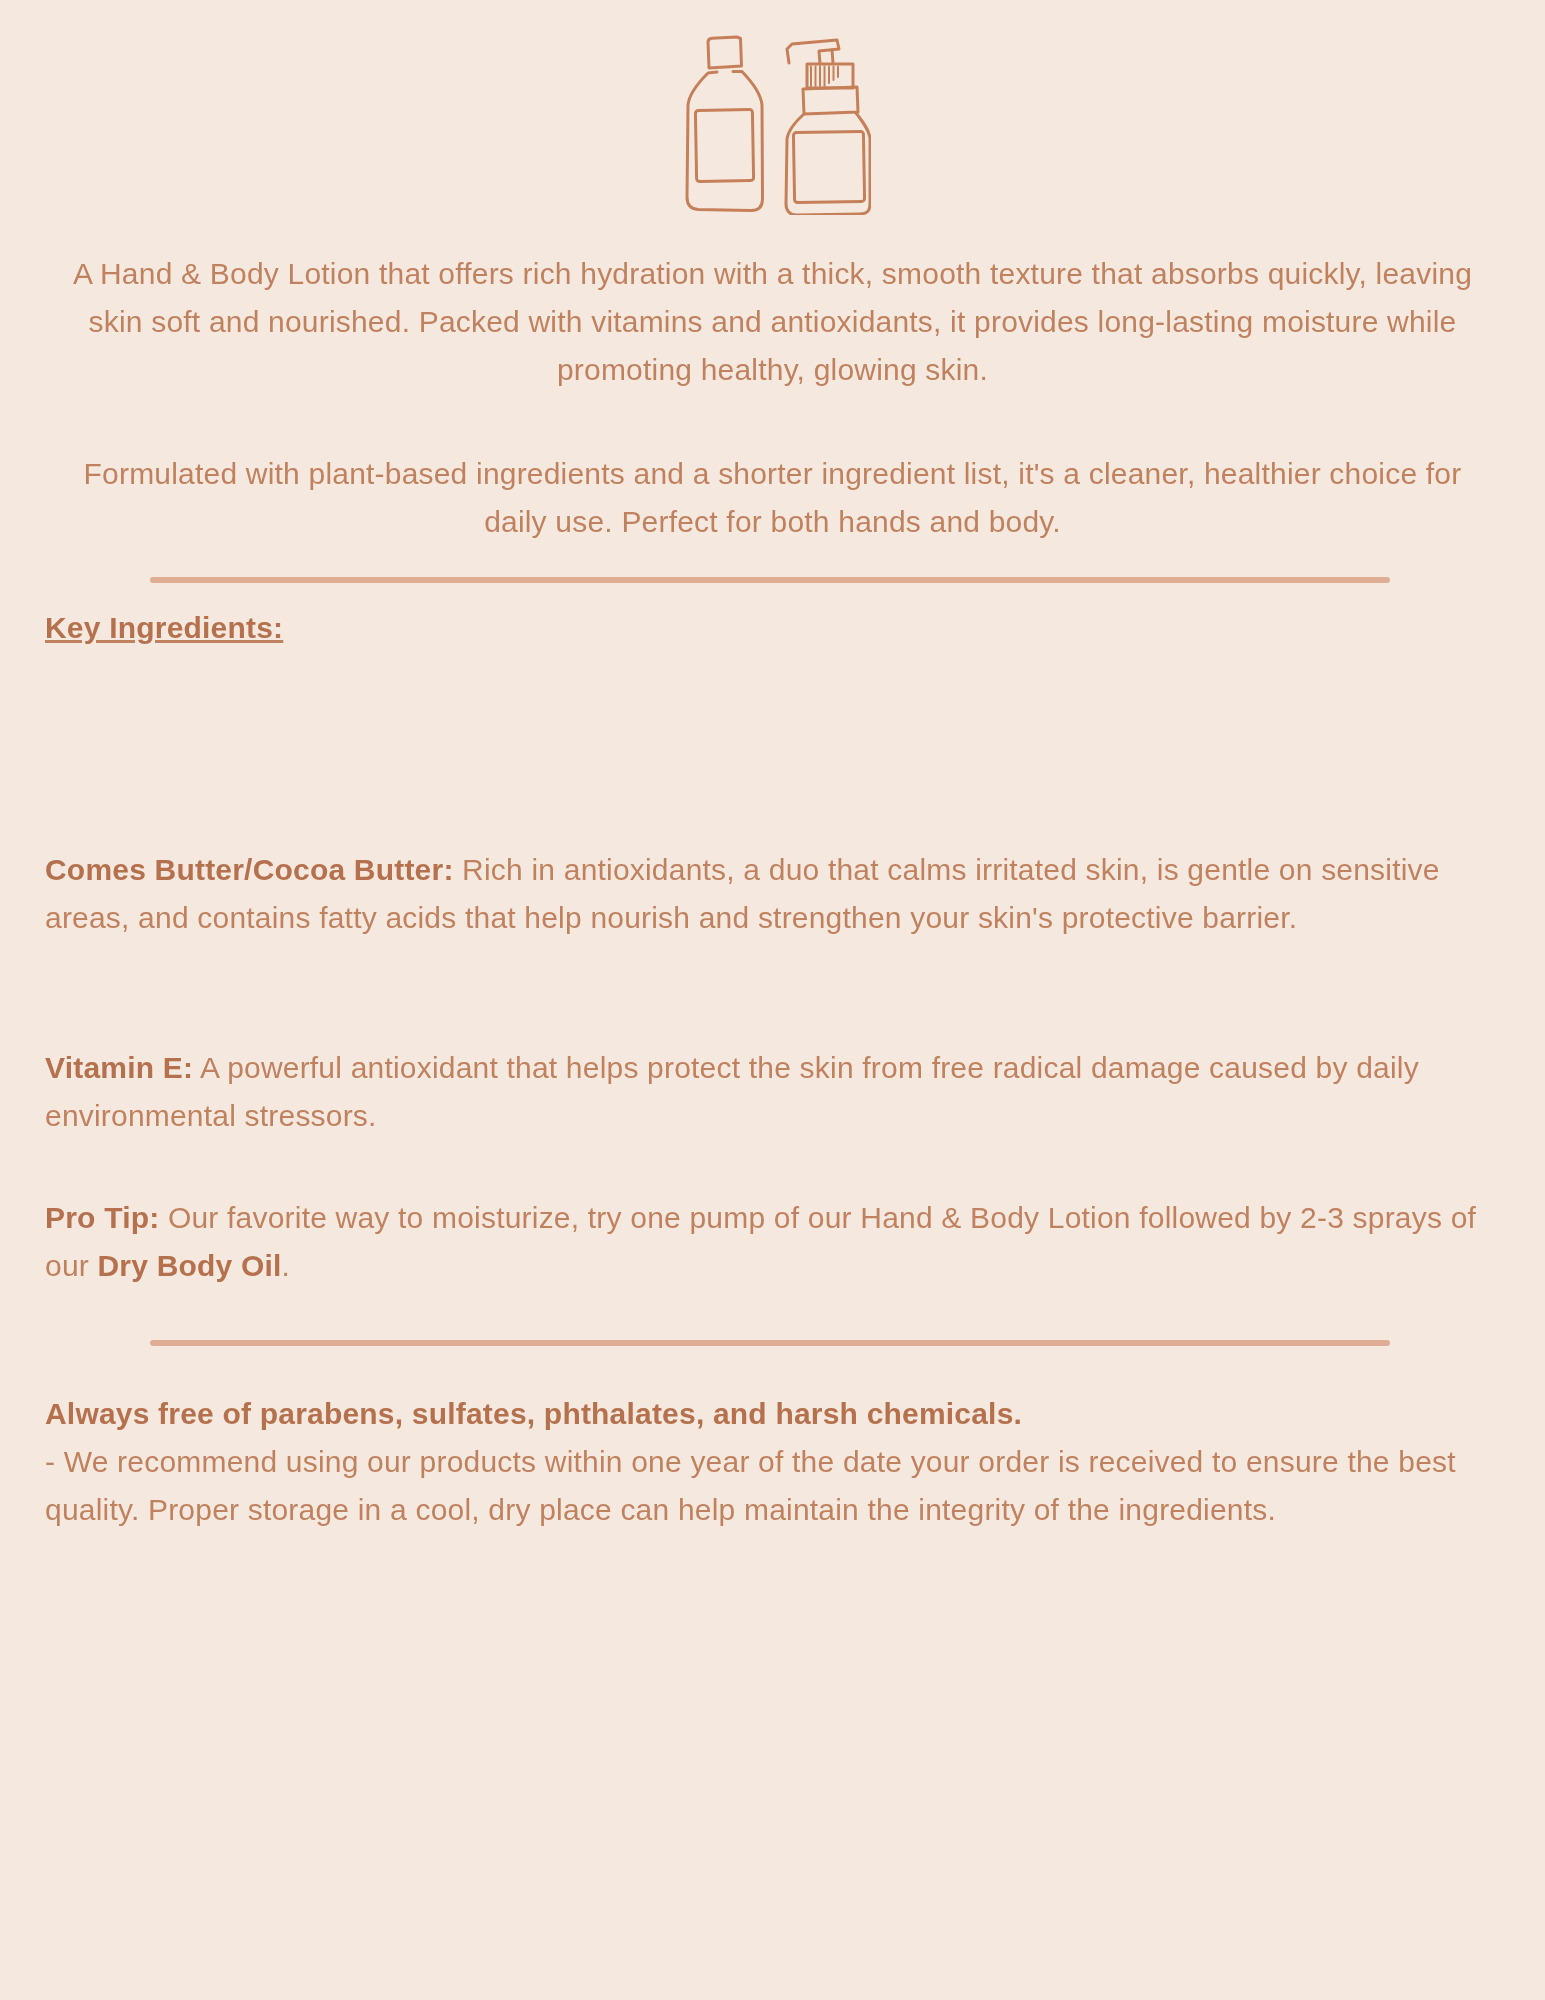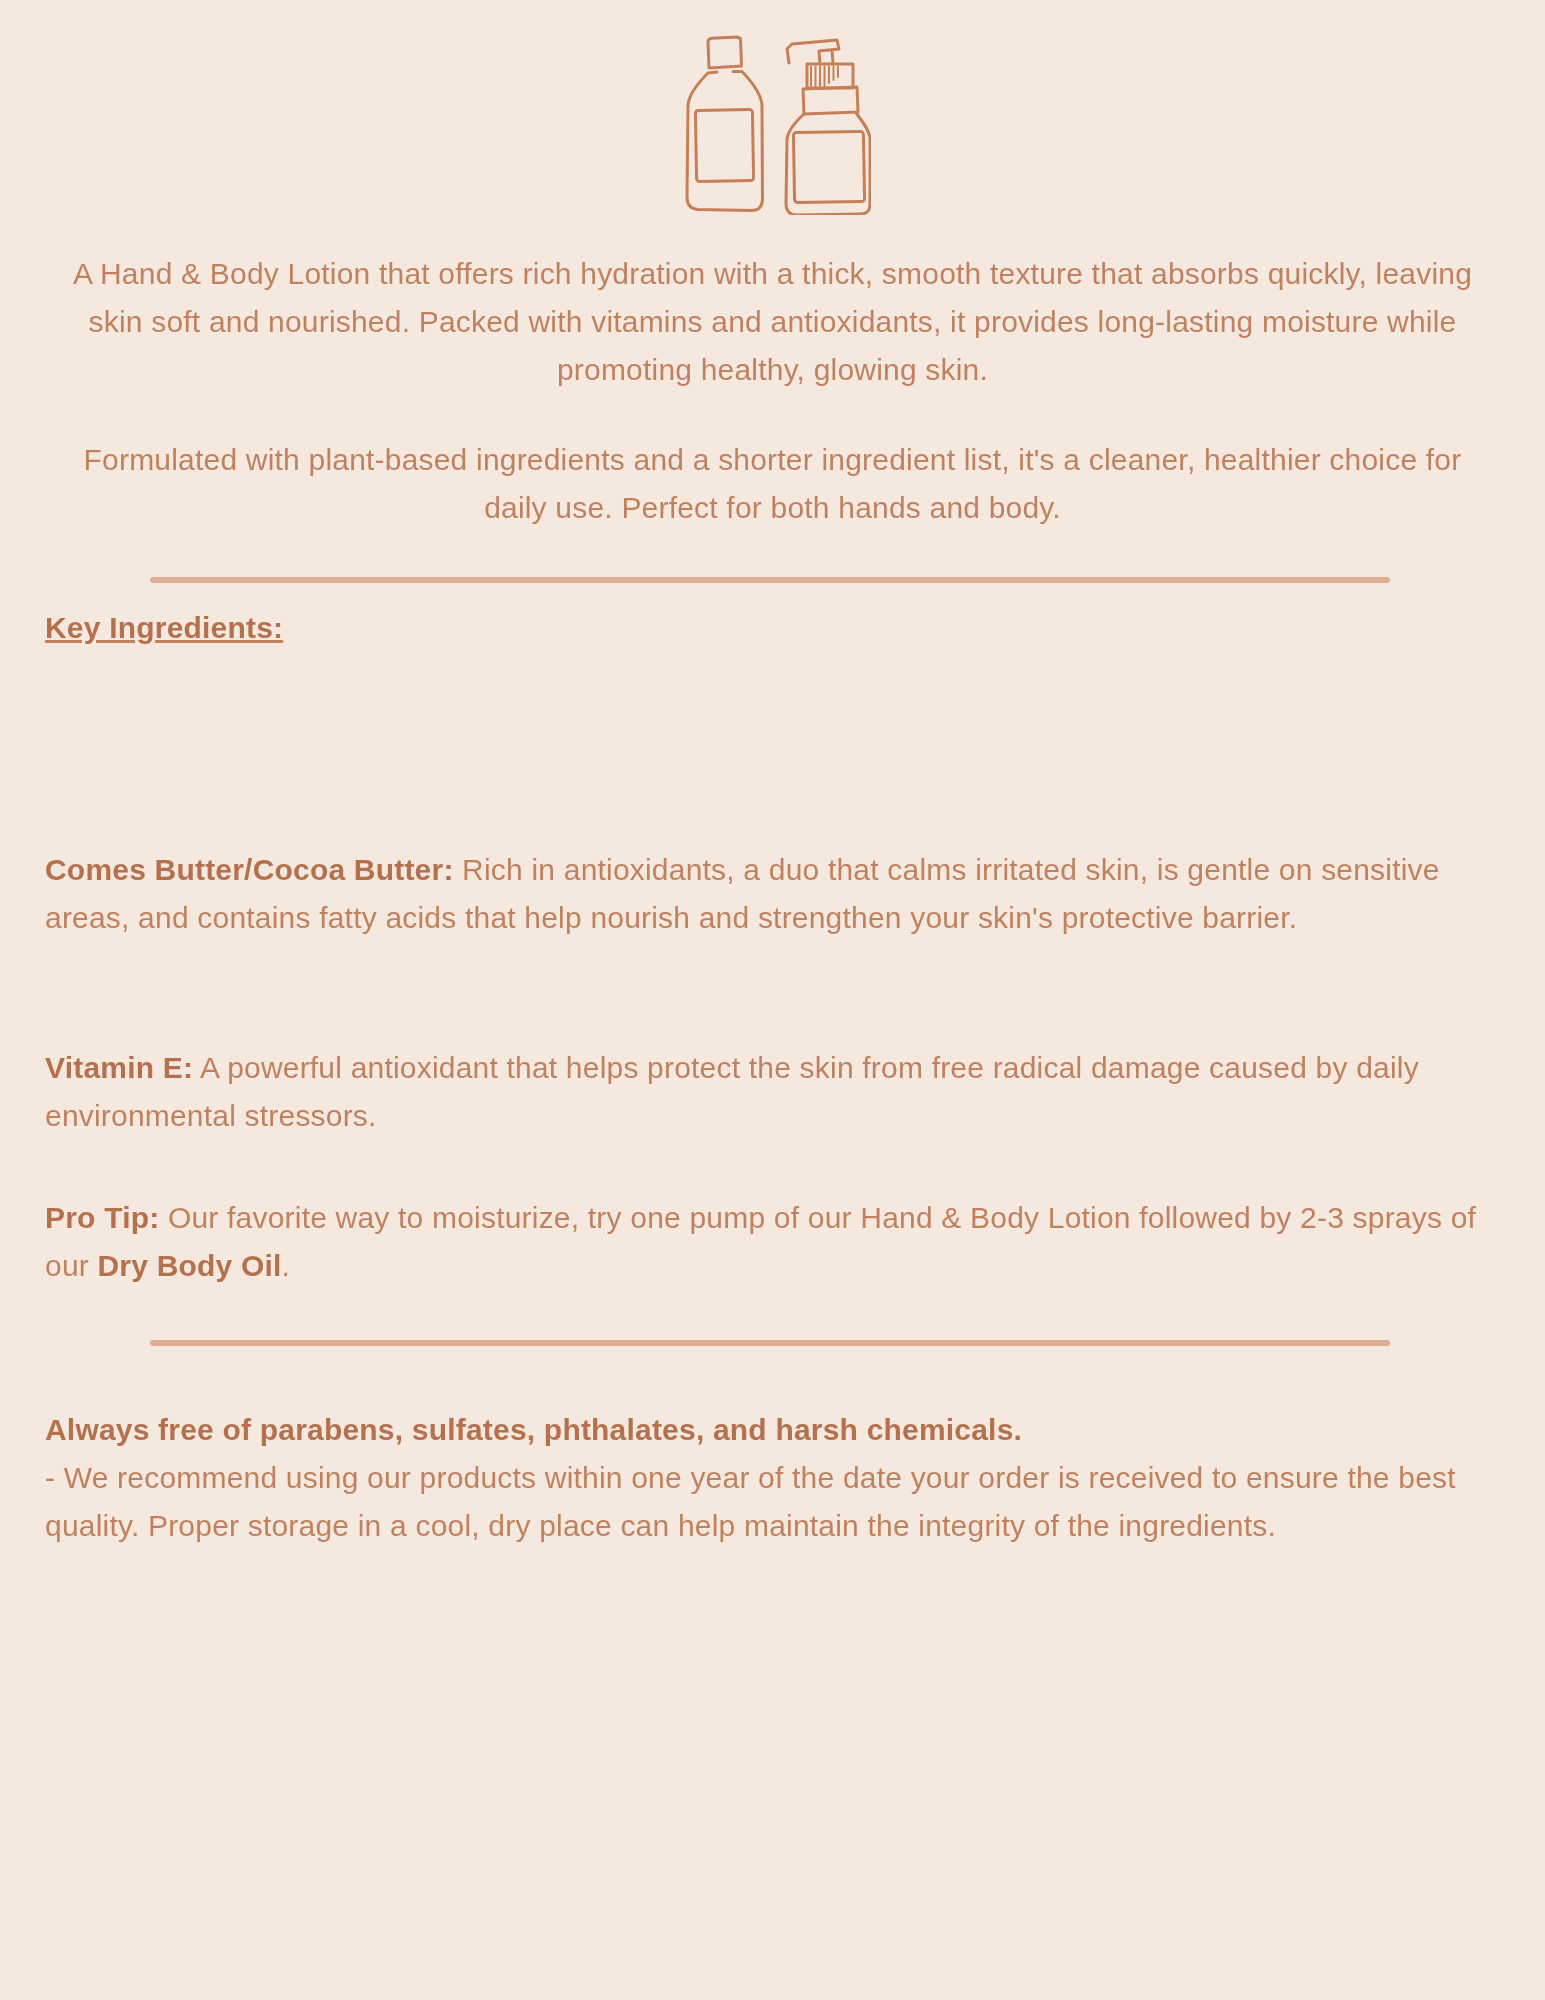--- a/index.html
+++ b/index.html
@@ -50,27 +50,27 @@
   .bottles-wrap line.rib{stroke-width:2;}
 
   .flower-wrap{position:absolute;top:1806px;left:712px;width:140px;height:148px;}
   .flower-wrap svg{display:block;width:140px;height:148px;}
   .flower-wrap path{
     fill:none;stroke:var(--flower_stroke);stroke-width:1.6;
     stroke-linecap:round;stroke-linejoin:round;
   }
 
   .p1{top:250px;}
-  .p2{top:436px;}
+  .p2{top:450px;}
   .sec-key{top:604px;text-decoration:underline;}
   .sec-safflower{top:702px;}
   .sec-shea{top:846px;}
   .sec-vitamin{top:1044px;}
   .sec-protip{top:1194px;}
-  .sec-footer{top:1390px;margin-top:16px;}
+  .sec-footer{top:1390px;}
 </style>
 </head>
 <body>
 
 <div class="page">
 
   <div class="bottles-wrap">
     <svg viewBox="0 0 186 180">
 
       <path d="M24 33 L23 7 Q23 3.5 27 3.2 L52 2 L55.5 3.5 L56.5 31 L24 33"></path>

